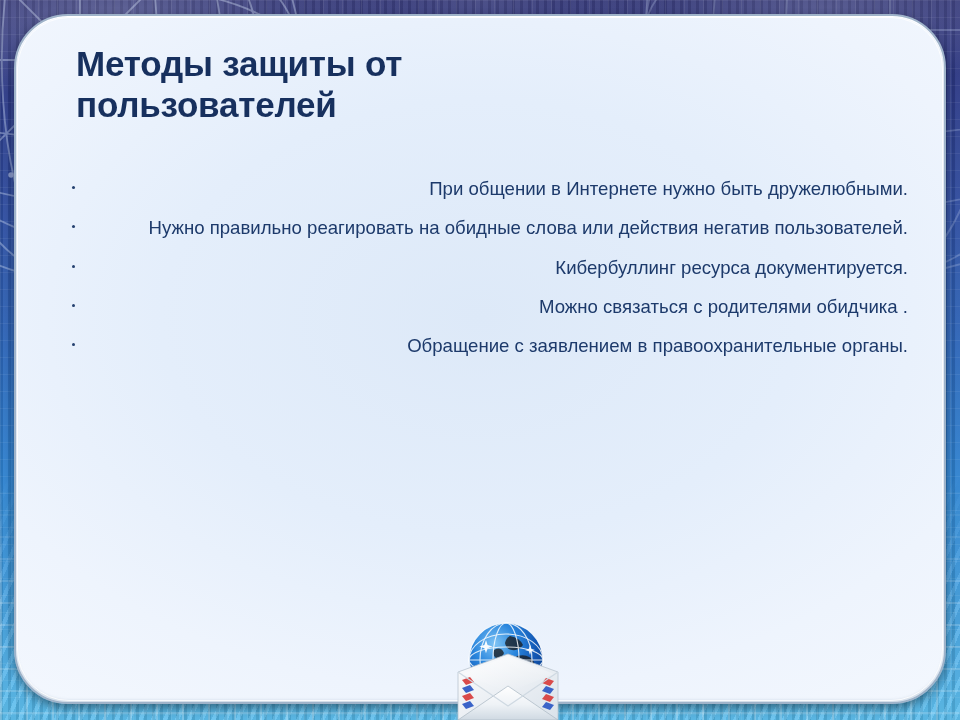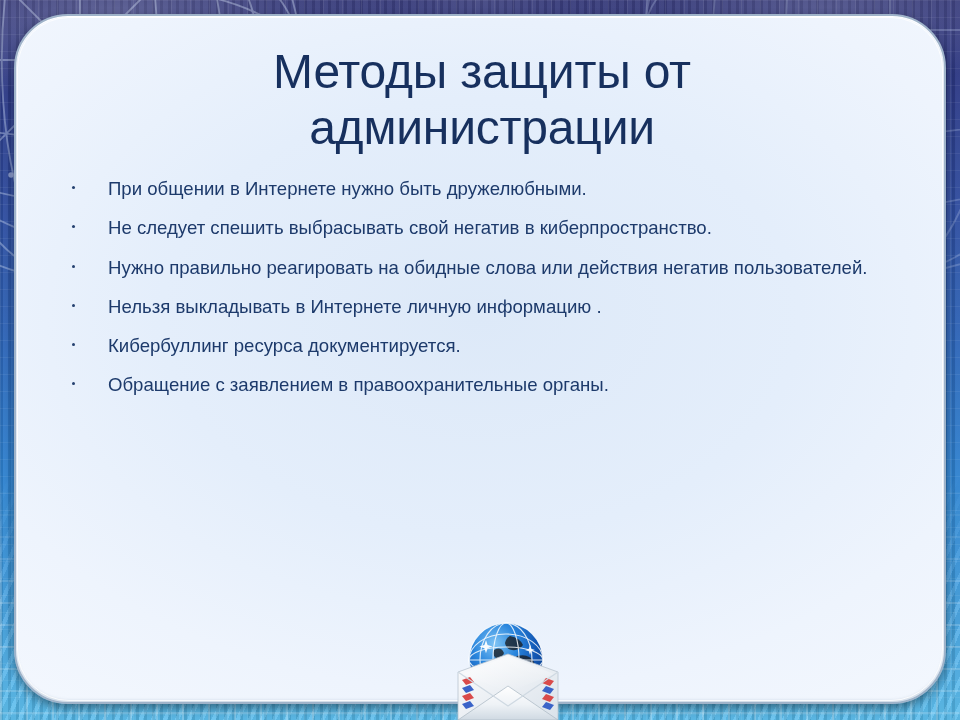--- a/index.html
+++ b/index.html
@@ -142,23 +142,23 @@
     border: 1px solid rgba(255,255,255,0.85);
     pointer-events: none;
   }
 
   
   #title {
     position: absolute;
     left: 60px;
     top: 28px;
     width: 812px;
-    text-align: center;
-    font-size: 48px;
-    font-weight: normal;
+    text-align: left;
+    font-size: 35px;
+    font-weight: bold;
     line-height: 1.16;
     color: #17305e;
     letter-spacing: -0.2px;
   }
 
   
   #bullets {
     position: absolute;
     left: 44px;
     top: 160px;
@@ -180,20 +180,21 @@
     position: absolute;
     left: 12px;
     top: 10px;
     width: 3px;
     height: 3px;
     background: #24406f;
     border-radius: 50%;
   }
   .bullet .btext {
     display: block;
+    text-align: right;
   }
 
   
   #globe-art {
     position: absolute;
     left: 418px;
     top: 620px;
     width: 180px;
     height: 100px;
     z-index: 5;
@@ -241,43 +242,39 @@
       <path d="M100 6 L100 194"></path>
     </g>
   </svg>
 
   <div class="bg-streaks"></div>
 
   <div id="card">
 
     <div id="title">
       <div>Методы защиты от</div>
-      <div>администрации</div>
+      <div>пользователей</div>
     </div>
 
     <ul id="bullets">
       <li class="bullet">
         <span class="dot"></span>
         <span class="btext">При общении в Интернете нужно быть дружелюбными.</span>
       </li>
       <li class="bullet">
         <span class="dot"></span>
-        <span class="btext">Не следует спешить выбрасывать свой негатив в киберпространство.</span>
-      </li>
-      <li class="bullet">
-        <span class="dot"></span>
         <span class="btext">Нужно правильно реагировать на обидные слова или действия негатив пользователей.</span>
       </li>
       <li class="bullet">
         <span class="dot"></span>
-        <span class="btext">Нельзя выкладывать в Интернете личную информацию .</span>
-      </li>
-      <li class="bullet">
-        <span class="dot"></span>
         <span class="btext">Кибербуллинг ресурса документируется.</span>
+      </li>
+      <li class="bullet">
+        <span class="dot"></span>
+        <span class="btext">Можно связаться с родителями обидчика .</span>
       </li>
       <li class="bullet">
         <span class="dot"></span>
         <span class="btext">Обращение с заявлением в правоохранительные органы.</span>
       </li>
     </ul>
 
   </div>
 
   <svg id="globe-art" viewBox="0 0 180 100" aria-hidden="true">

